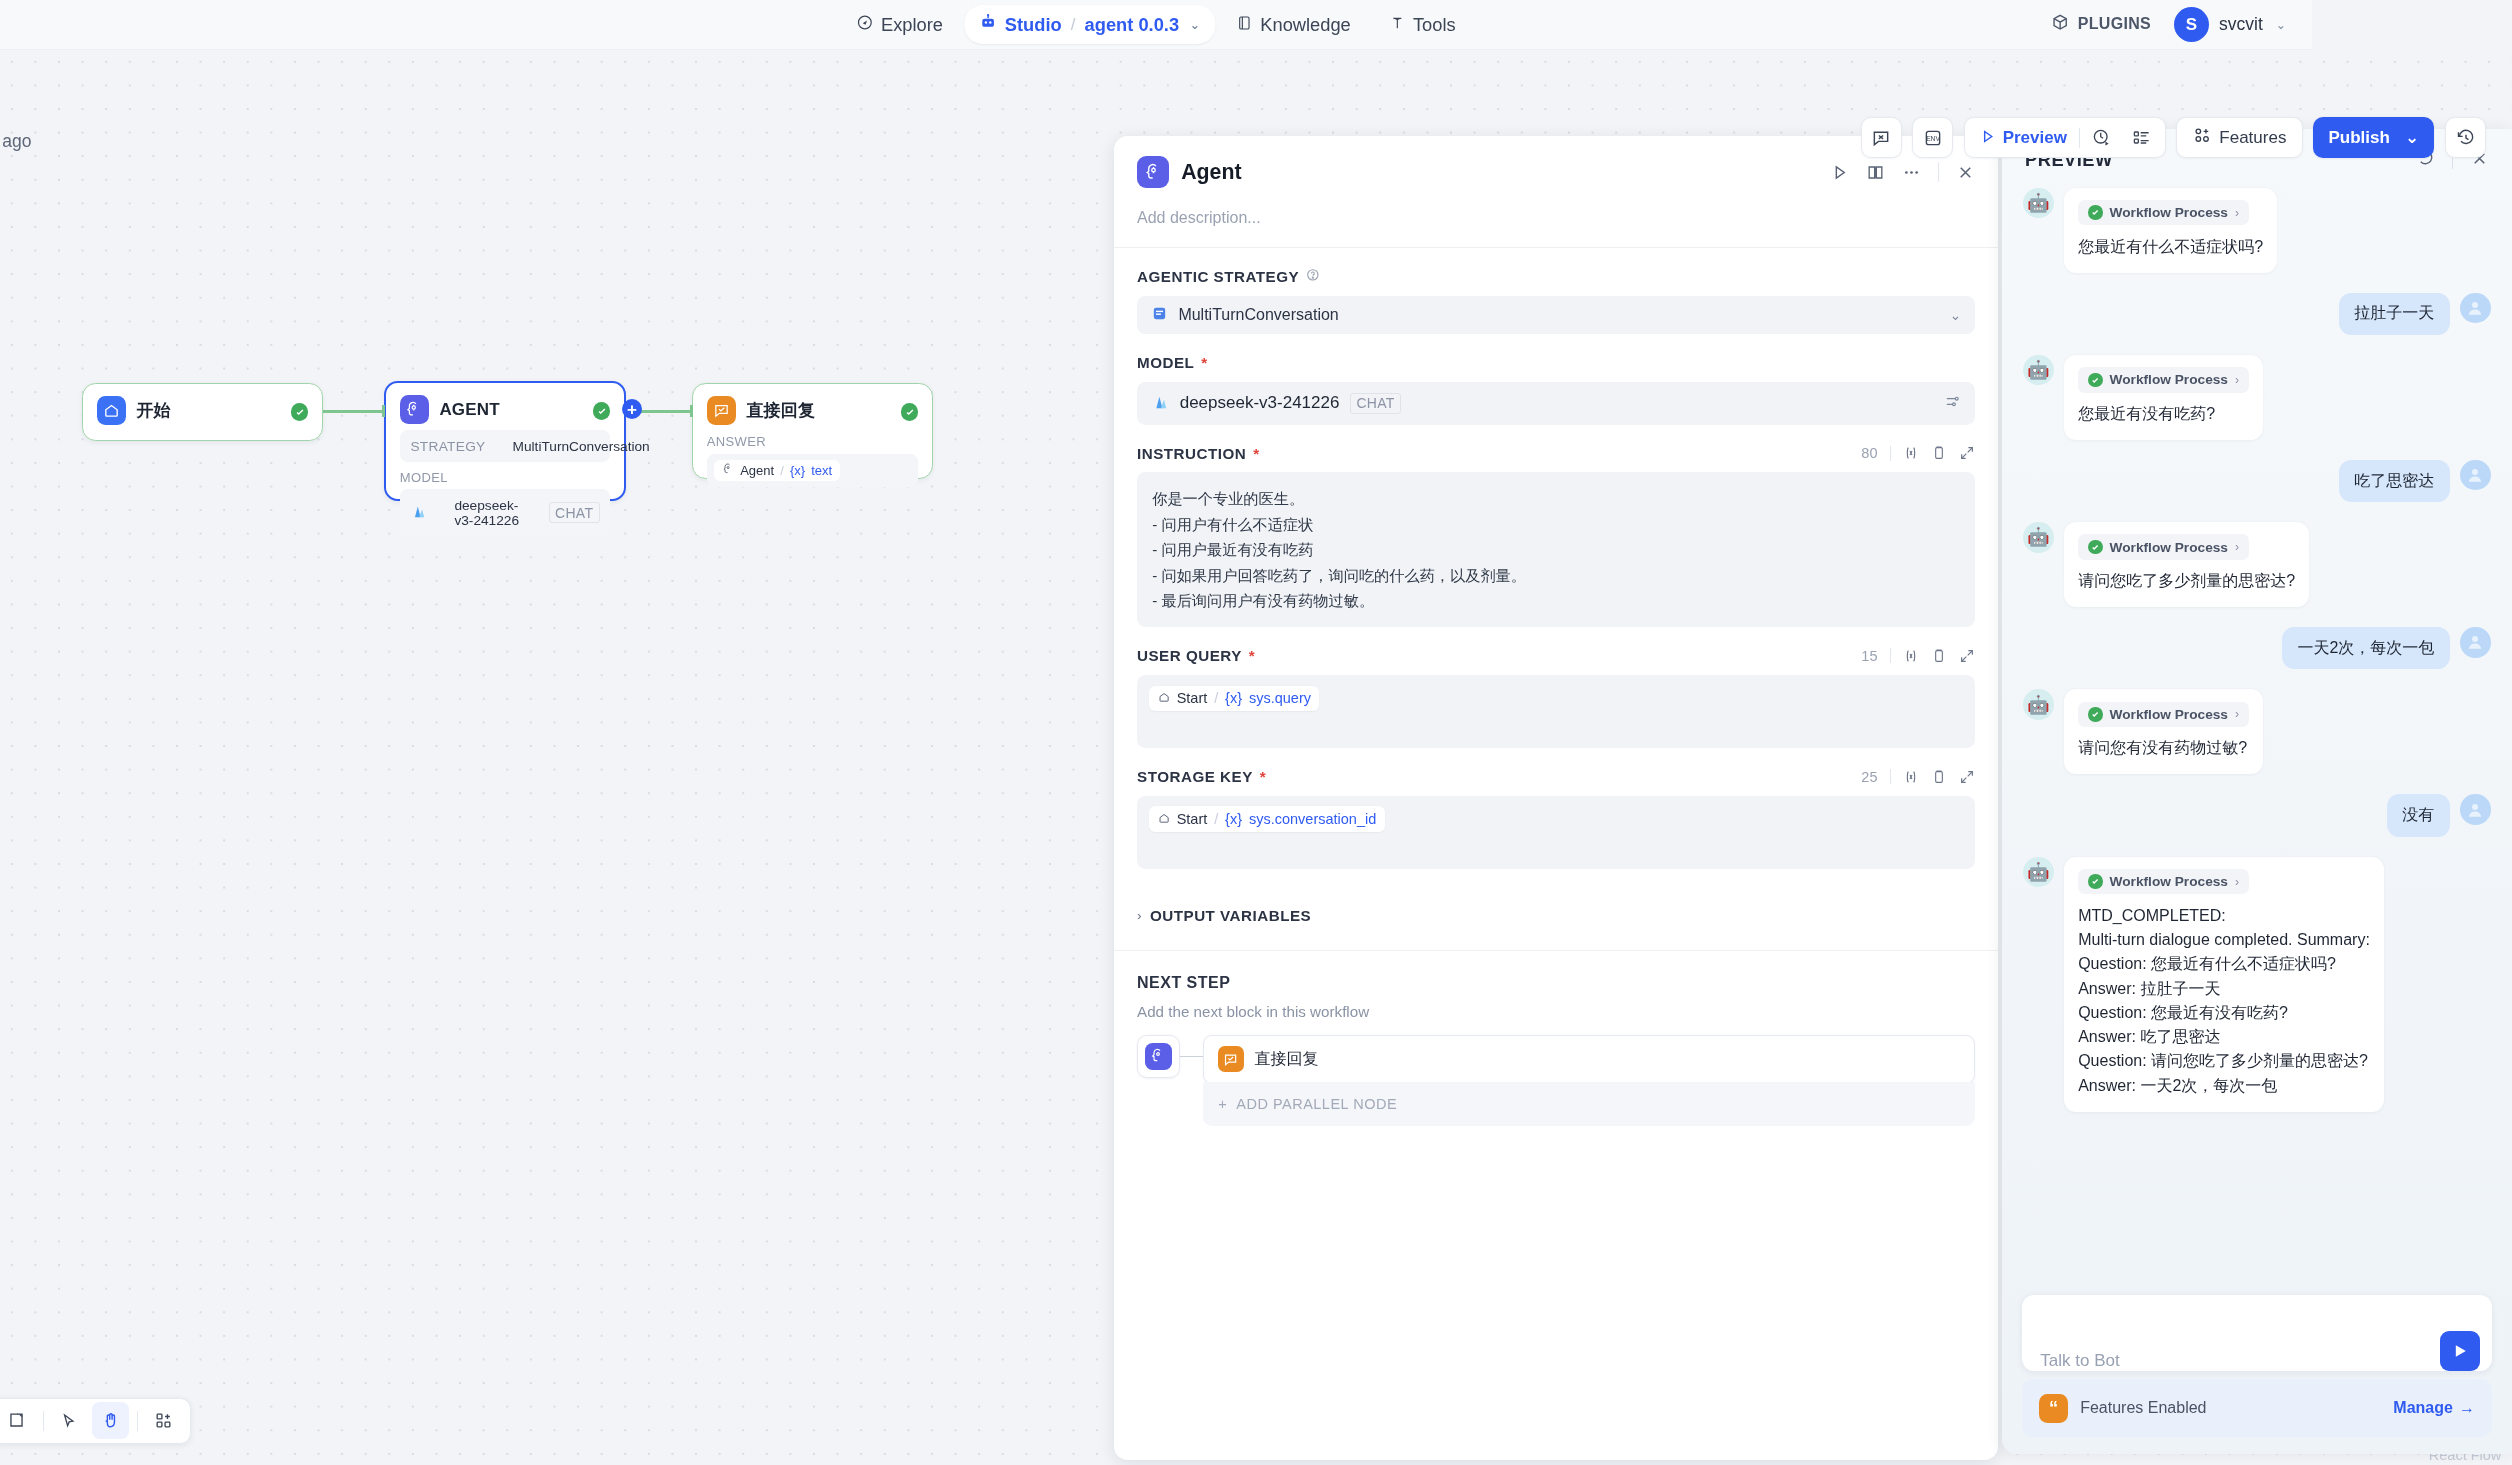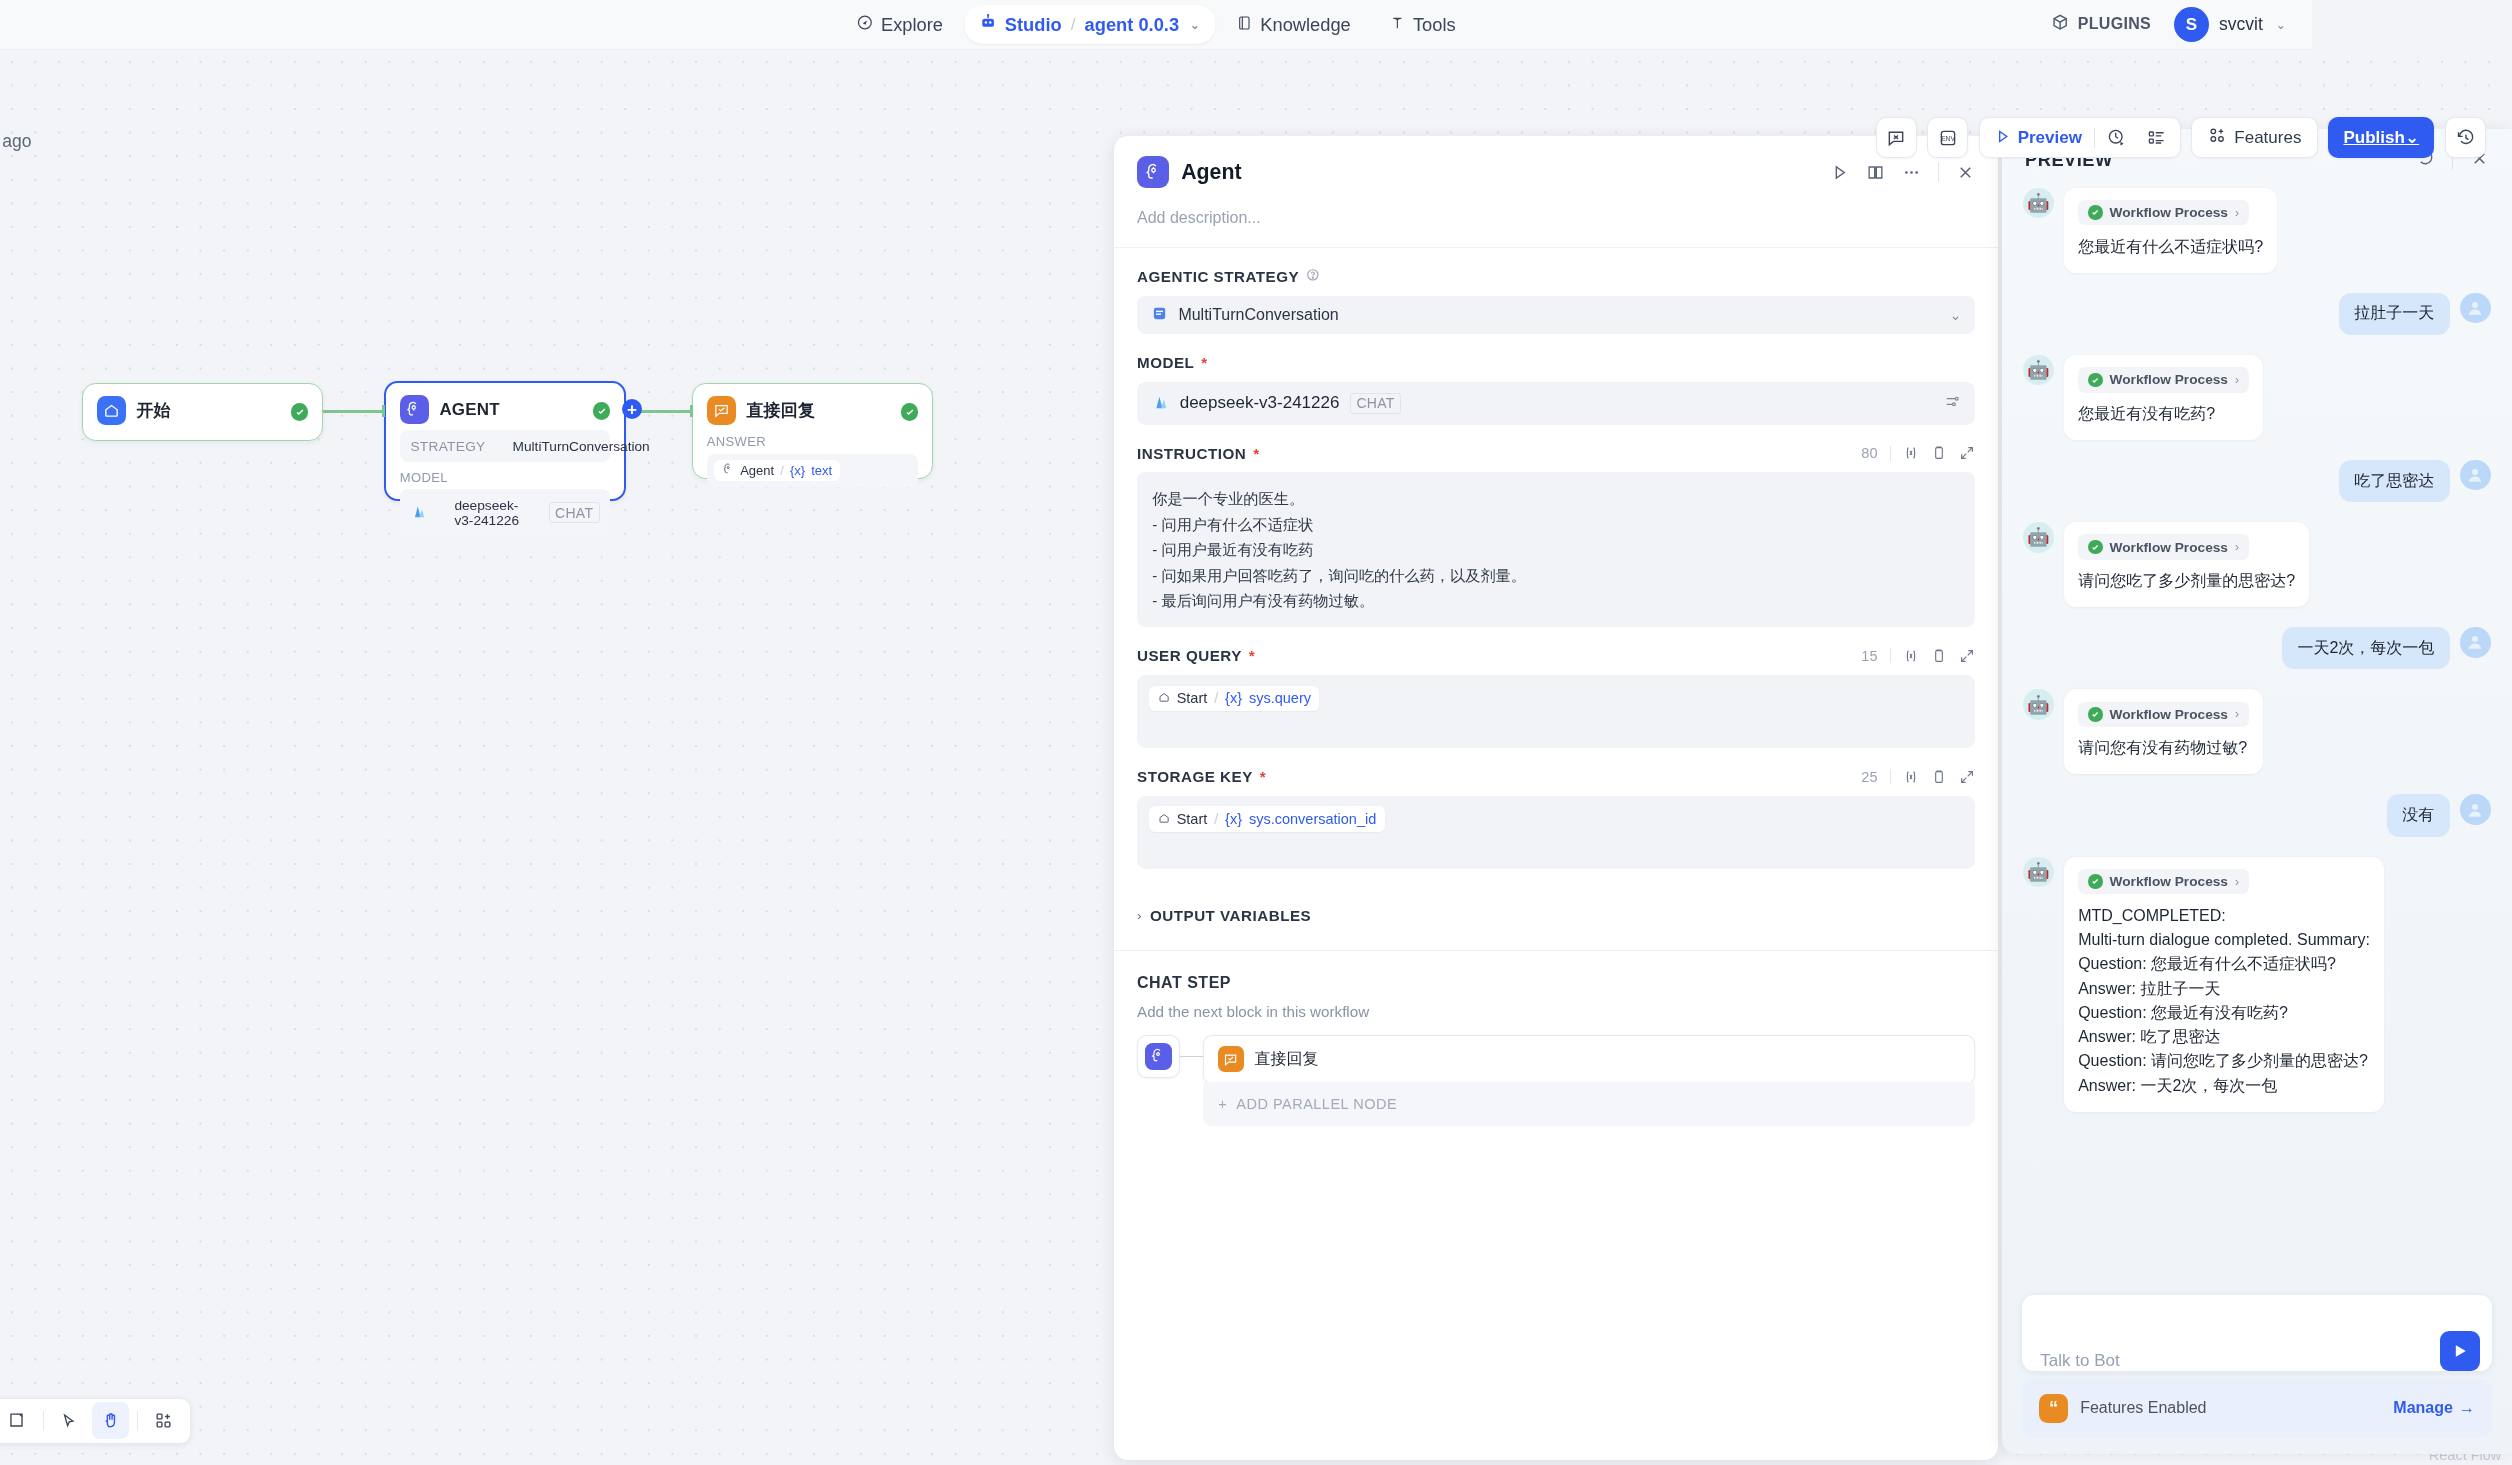--- a/index.html
+++ b/index.html
@@ -88,24 +88,23 @@
   .tb-label { font-size: 17px; font-weight: 600; color: #2f5bf0; }
   .tb-divider { width: 0.8px; height: 20px; background: #e2e6ee; }
   .tb-feat {
     height: 41px; border-radius: 10px; background: #fff; border: 0.8px solid #e6eaf0;
     display: flex; align-items: center; gap: 8.4px; padding: 0 15.2px;
     box-shadow: 0 0.8px 2.3px rgba(20,30,60,.05); cursor: pointer;
   }
   .tb-feat span { font-size: 17px; color: #333c4d; }
   .tb-publish {
     height: 41px; border-radius: 10px; background: #2f5bf0;
-    display: flex; align-items: center; gap: 0; padding: 0 15.2px;
+    display: flex; align-items: center; gap: 15px; padding: 0 15.2px;
     color: #fff; font-size: 17px; font-weight: 600; cursor: pointer;
     box-shadow: 0 0.8px 2.3px rgba(20,30,60,.08);
-    text-decoration: underline;
   }
 
   
   .bl-toolbar {
     position: absolute; bottom: 21.3px; left: -10.7px;
     height: 46px; border-radius: 10.7px; background: #fff;
     border: 0.8px solid #e6eaf0; box-shadow: 0 1.5px 6.1px rgba(20,30,60,.07);
     display: flex; align-items: center; padding: 0 7.6px; gap: 4.6px; z-index: 25;
   }
   .bl-btn {
@@ -828,21 +827,21 @@
         </span>
       </div>
     </div>
 
     <div class="outvars">
       <span class="chev-right">›</span>
       <span class="sec-label">OUTPUT VARIABLES</span>
     </div>
 
     <div class="nextstep">
-      <div class="ns-title">CHAT STEP</div>
+      <div class="ns-title">NEXT STEP</div>
       <div class="ns-sub">Add the next block in this workflow</div>
       <div class="ns-row">
         <div class="ns-srcbox">
           <div class="ns-srcicon">
             <svg width="16" height="16" viewBox="0 0 24 24" fill="none" stroke="#fff" stroke-width="1.8">
               <path d="M15 4a5 5 0 0 0-9 3v3l-2 2 2 1v3a3 3 0 0 0 3 3h2"></path>
                 <circle cx="12" cy="9" r="2"></circle>
             </svg>
           </div>
         </div>

